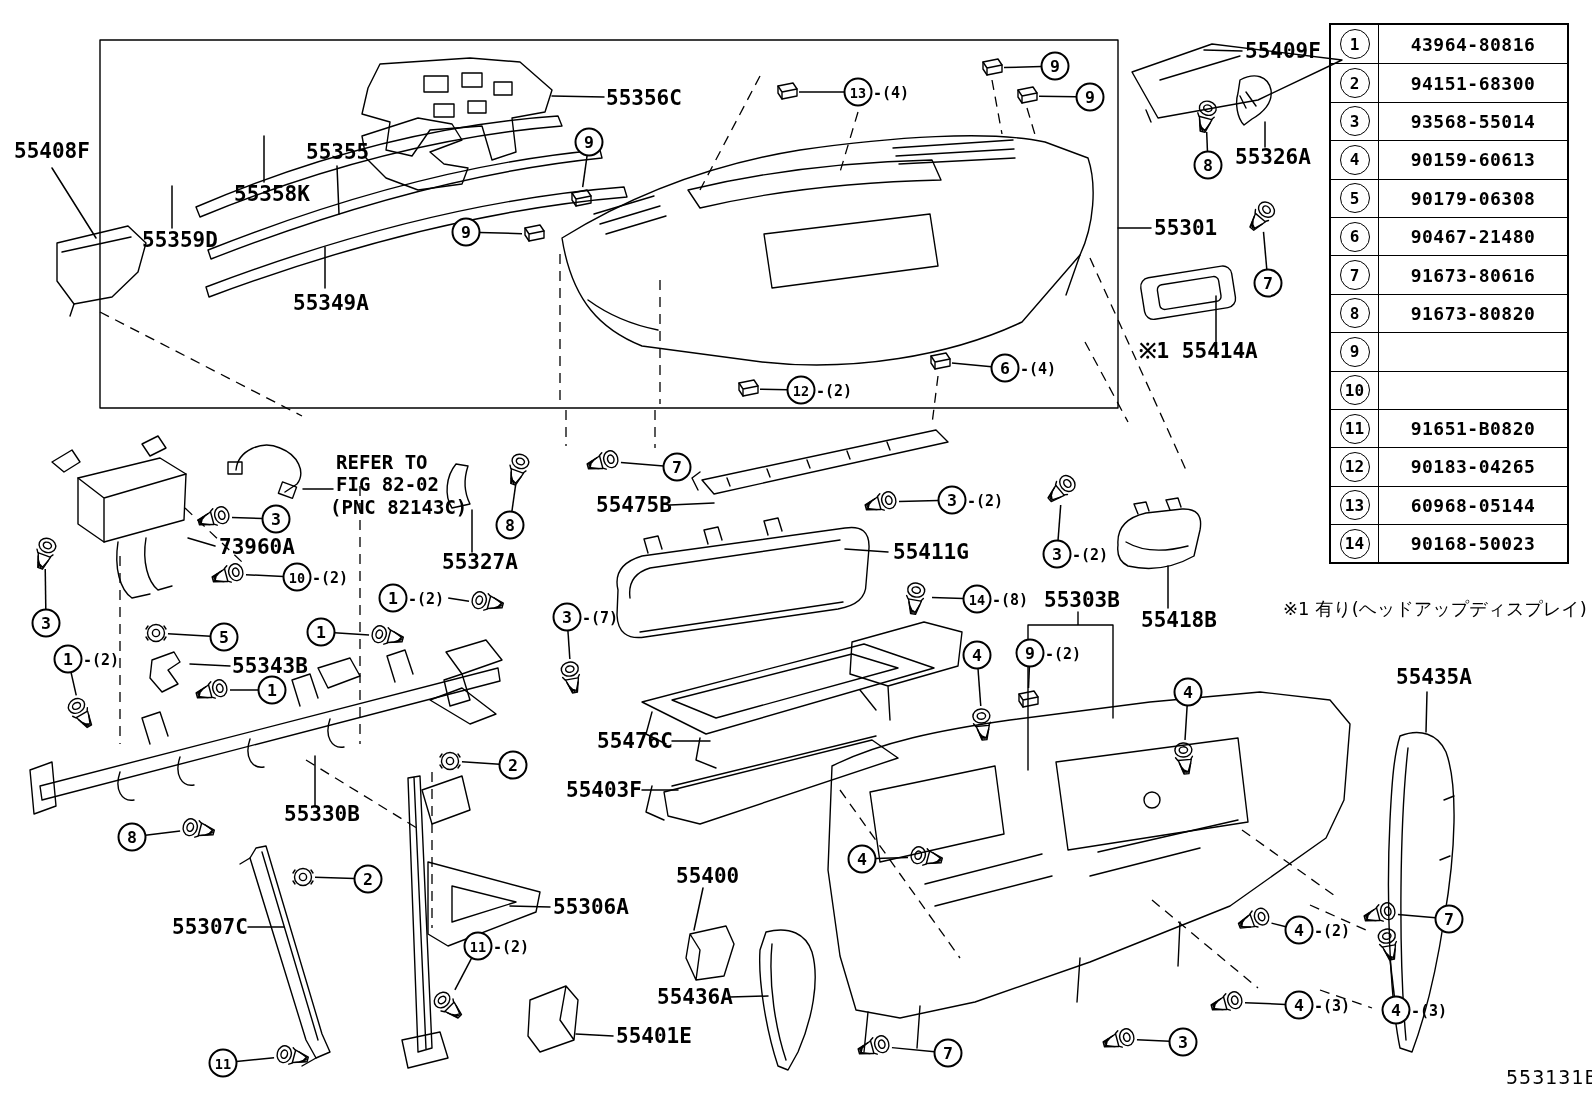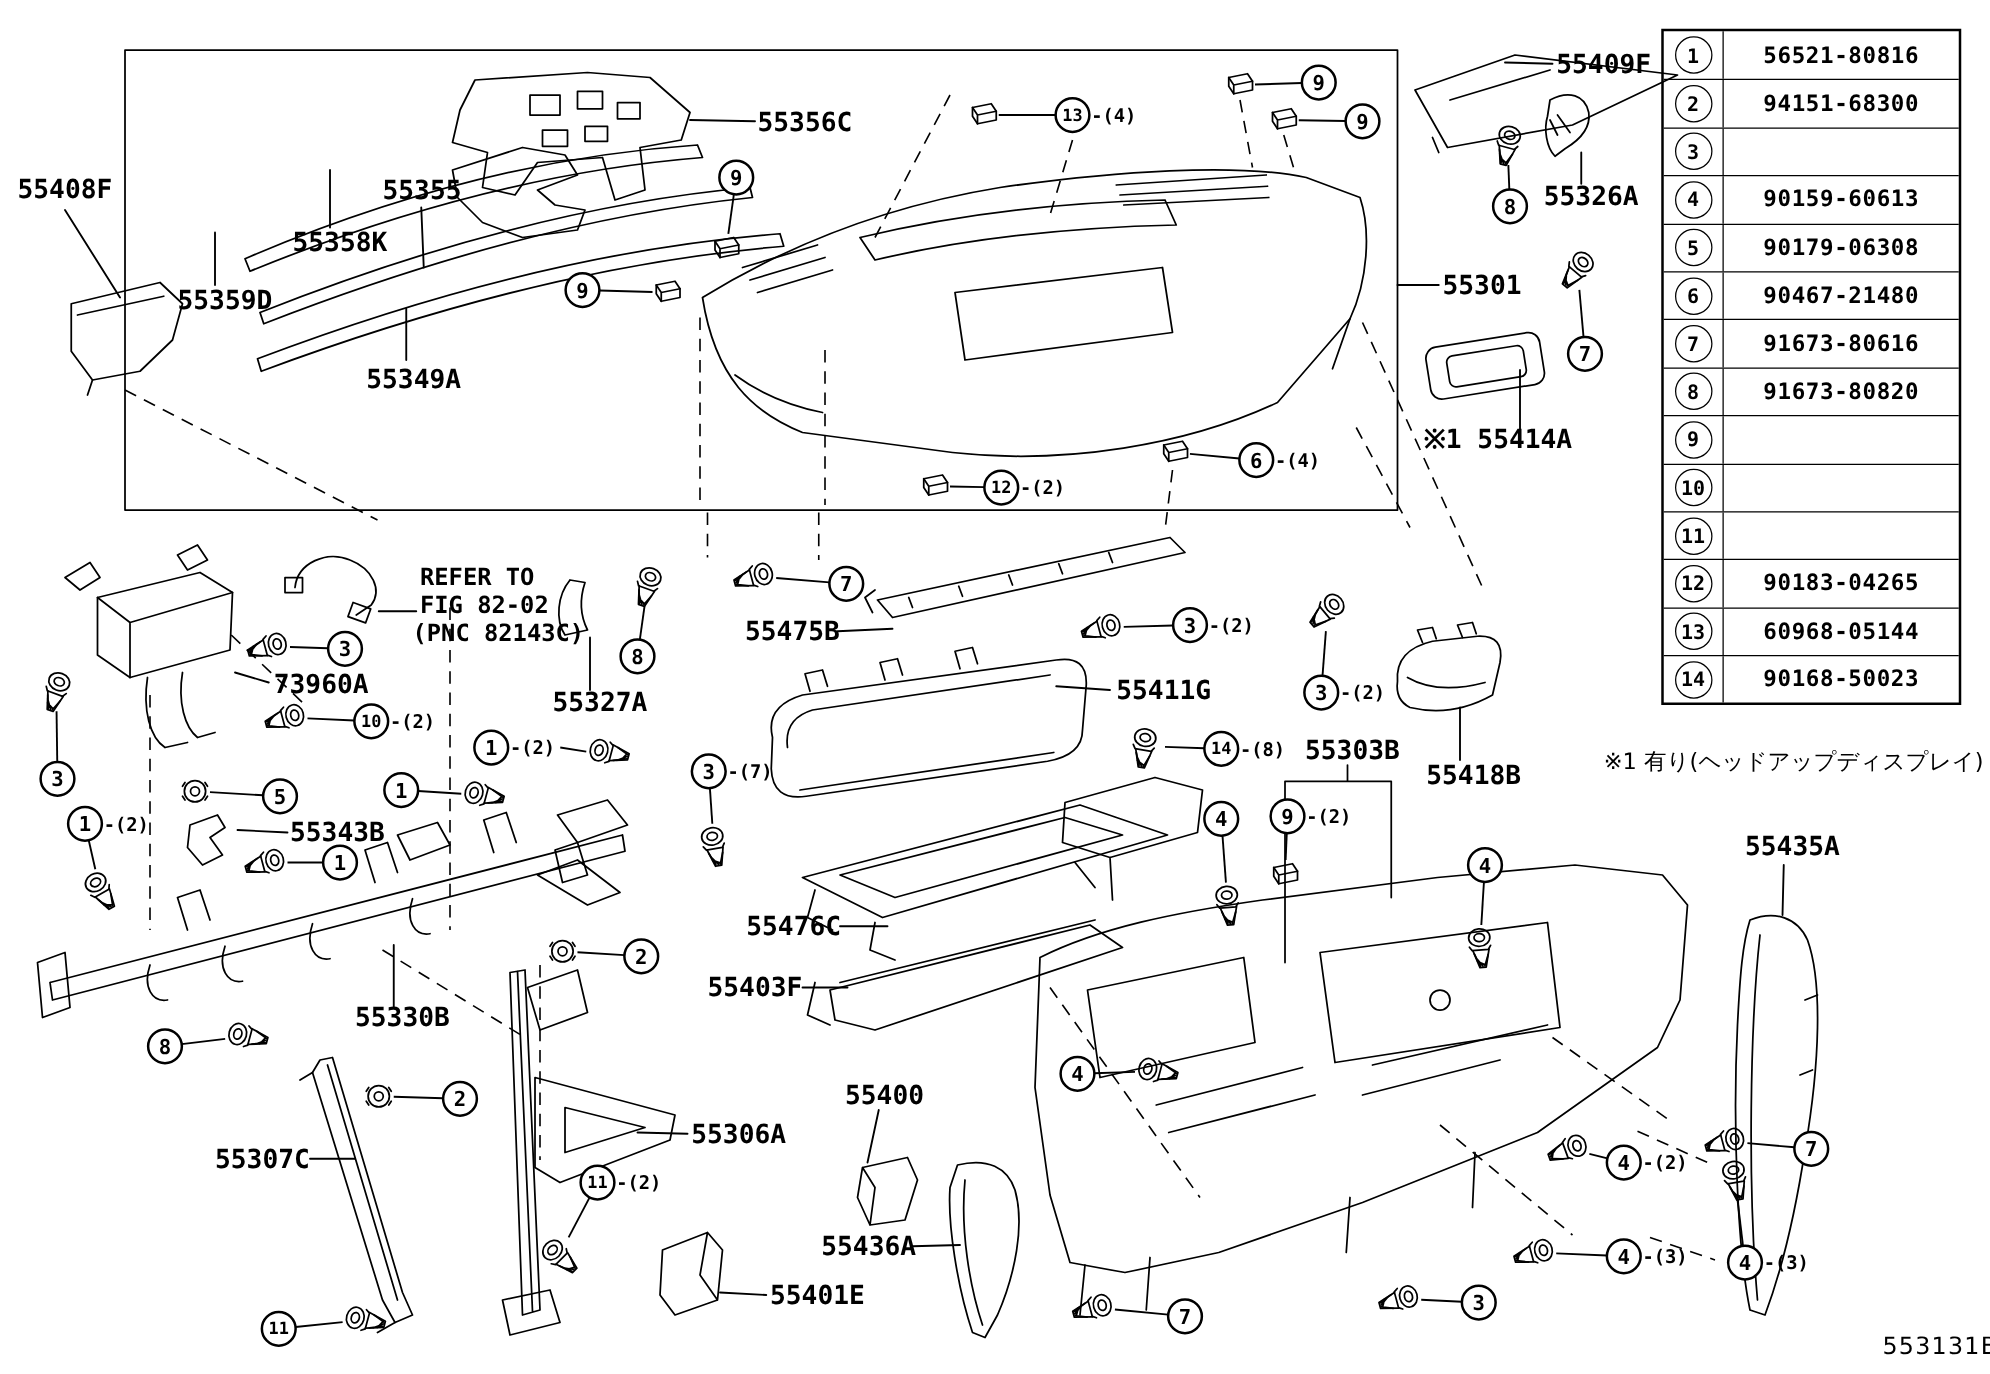--- a/index.html
+++ b/index.html
@@ -480,32 +480,33 @@
           <text x="1183" y="1042.5" class="cnum" font-size="16.5">3</text>
         </g>
       </g>
   </svg>
 
   <div id="parts-table">
       <div class="trow">
         <div class="tnum">
           <span class="tcirc">1</span>
         </div>
-        <div class="tpart">56521-80816</div>
+        <div class="tpart">43964-80816</div>
       </div>
       <div class="trow">
         <div class="tnum">
           <span class="tcirc">2</span>
         </div>
         <div class="tpart">94151-68300</div>
       </div>
       <div class="trow">
         <div class="tnum">
           <span class="tcirc">3</span>
         </div>
+        <div class="tpart">93568-55014</div>
       </div>
       <div class="trow">
         <div class="tnum">
           <span class="tcirc">4</span>
         </div>
         <div class="tpart">90159-60613</div>
       </div>
       <div class="trow">
         <div class="tnum">
           <span class="tcirc">5</span>
@@ -537,20 +538,21 @@
       </div>
       <div class="trow">
         <div class="tnum">
           <span class="tcirc">10</span>
         </div>
       </div>
       <div class="trow">
         <div class="tnum">
           <span class="tcirc">11</span>
         </div>
+        <div class="tpart">91651-B0820</div>
       </div>
       <div class="trow">
         <div class="tnum">
           <span class="tcirc">12</span>
         </div>
         <div class="tpart">90183-04265</div>
       </div>
       <div class="trow">
         <div class="tnum">
           <span class="tcirc">13</span>

